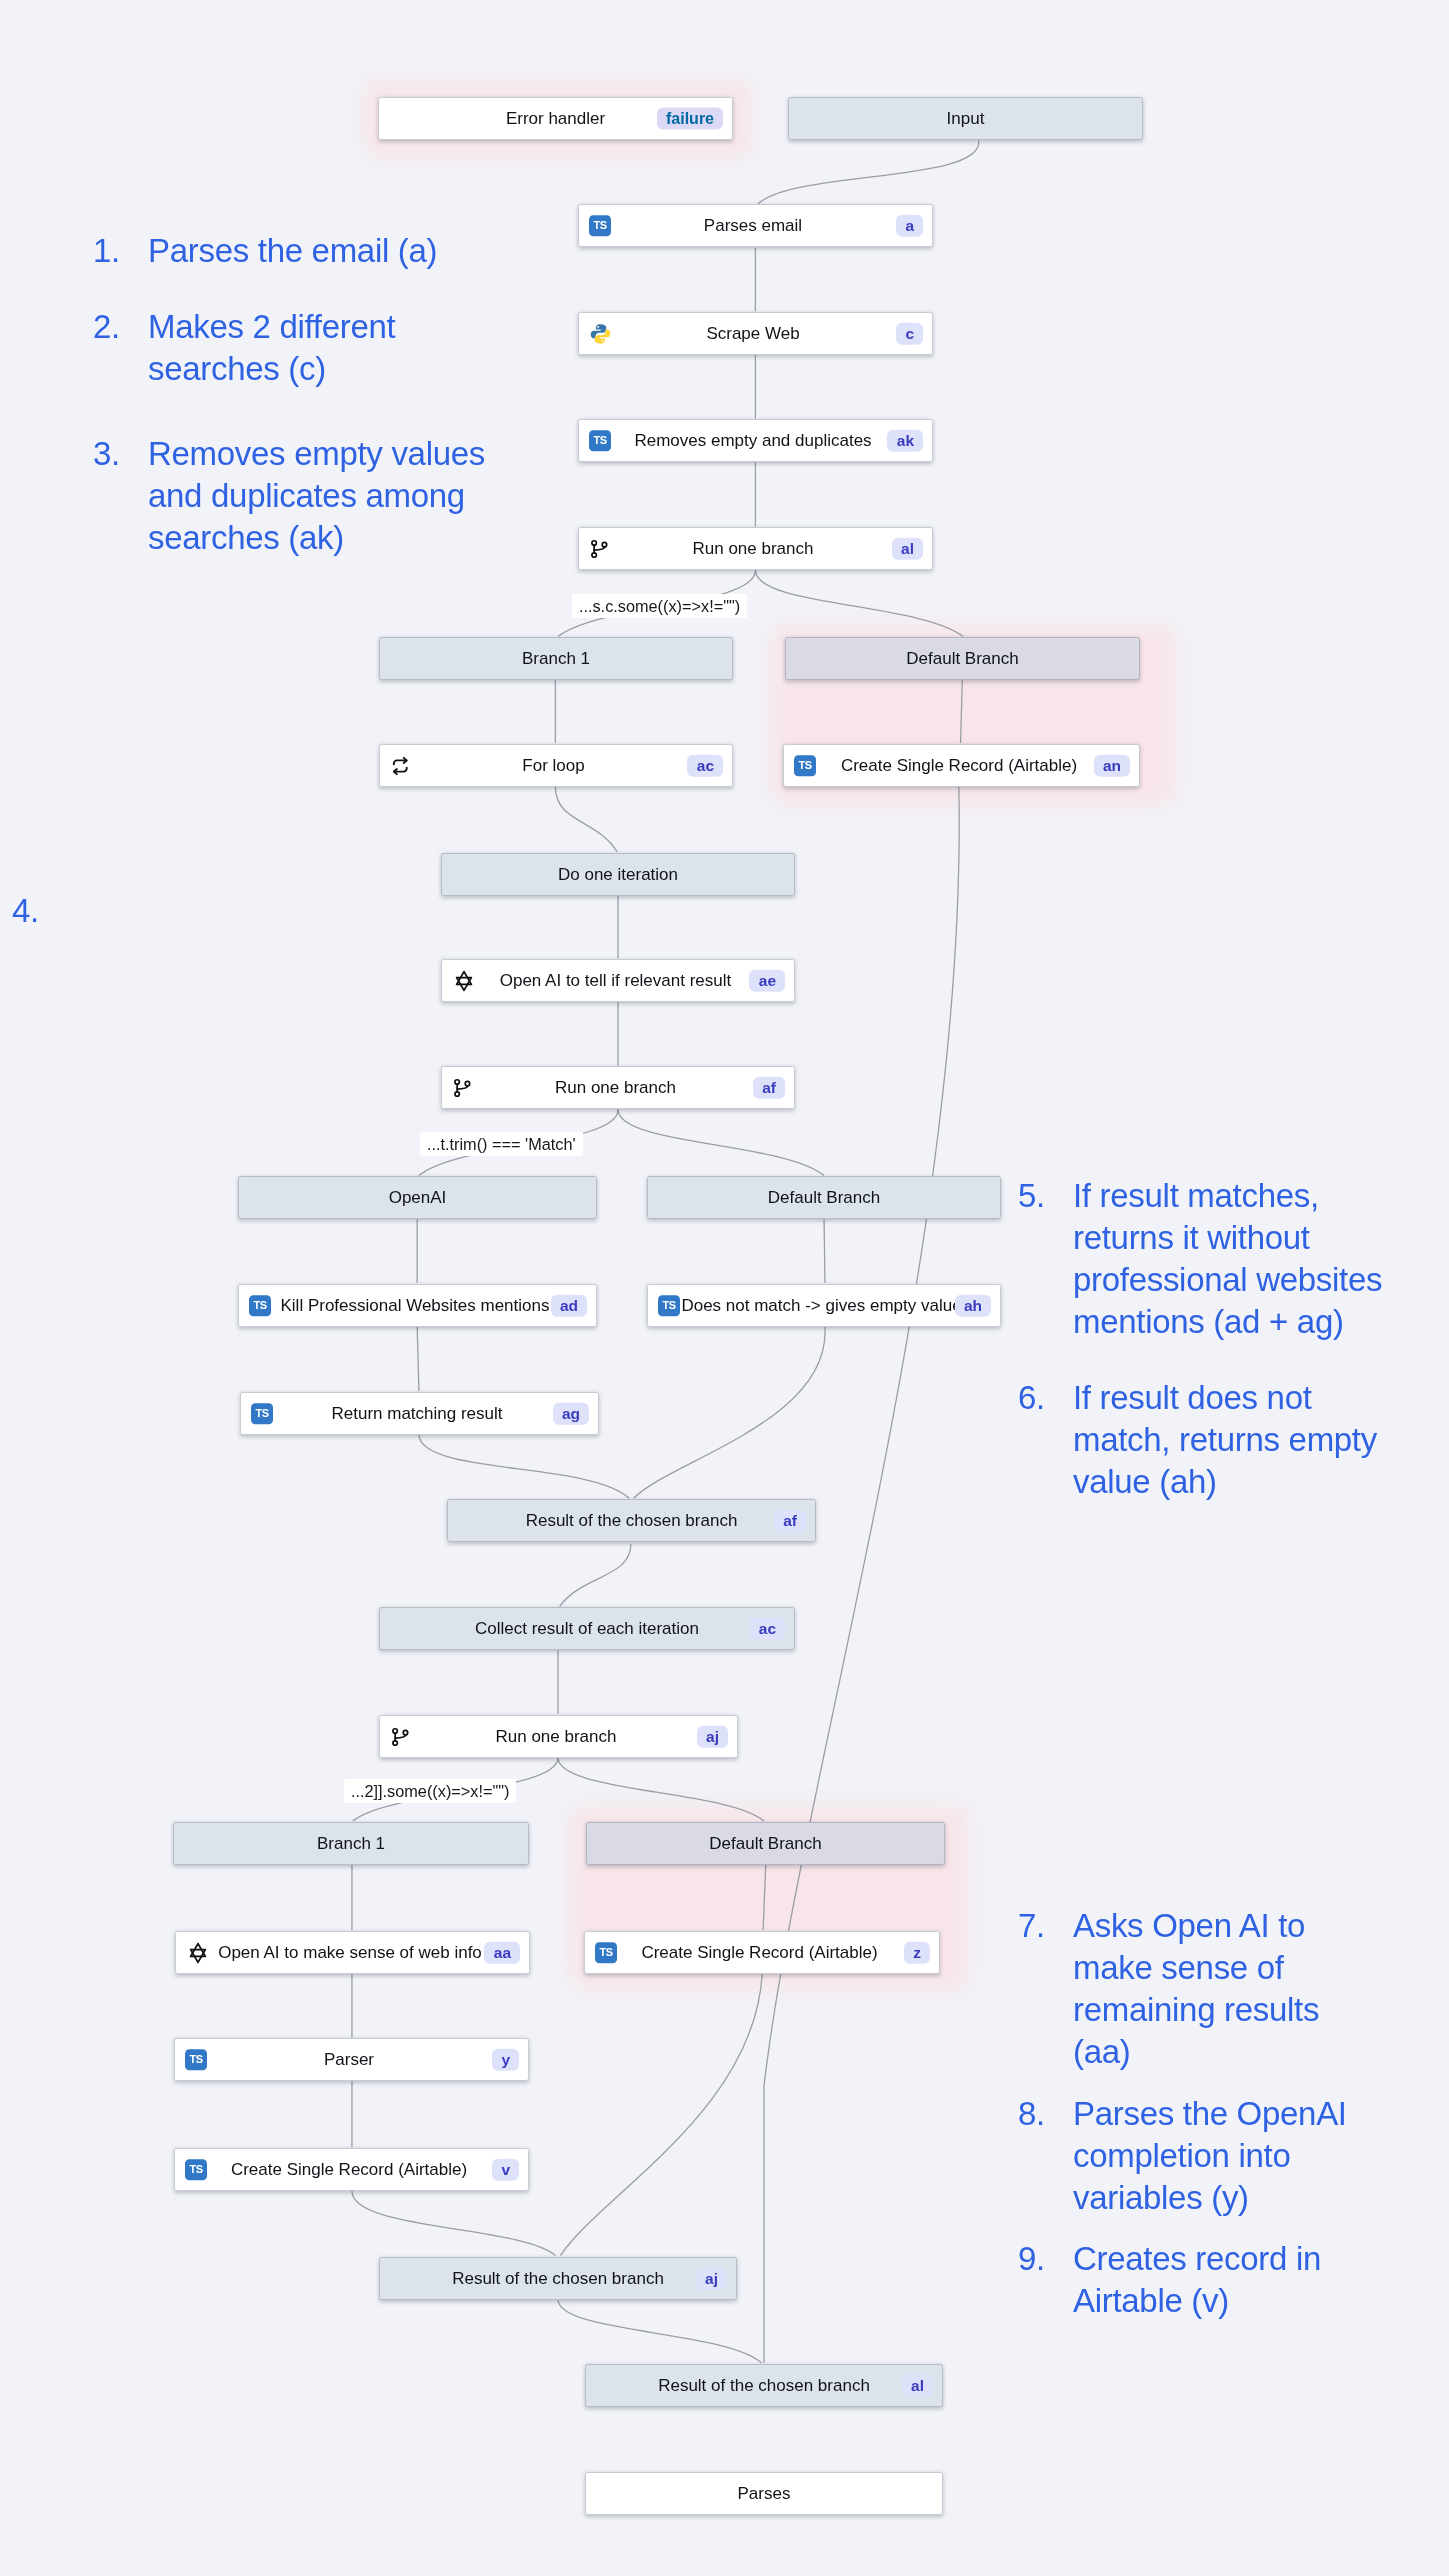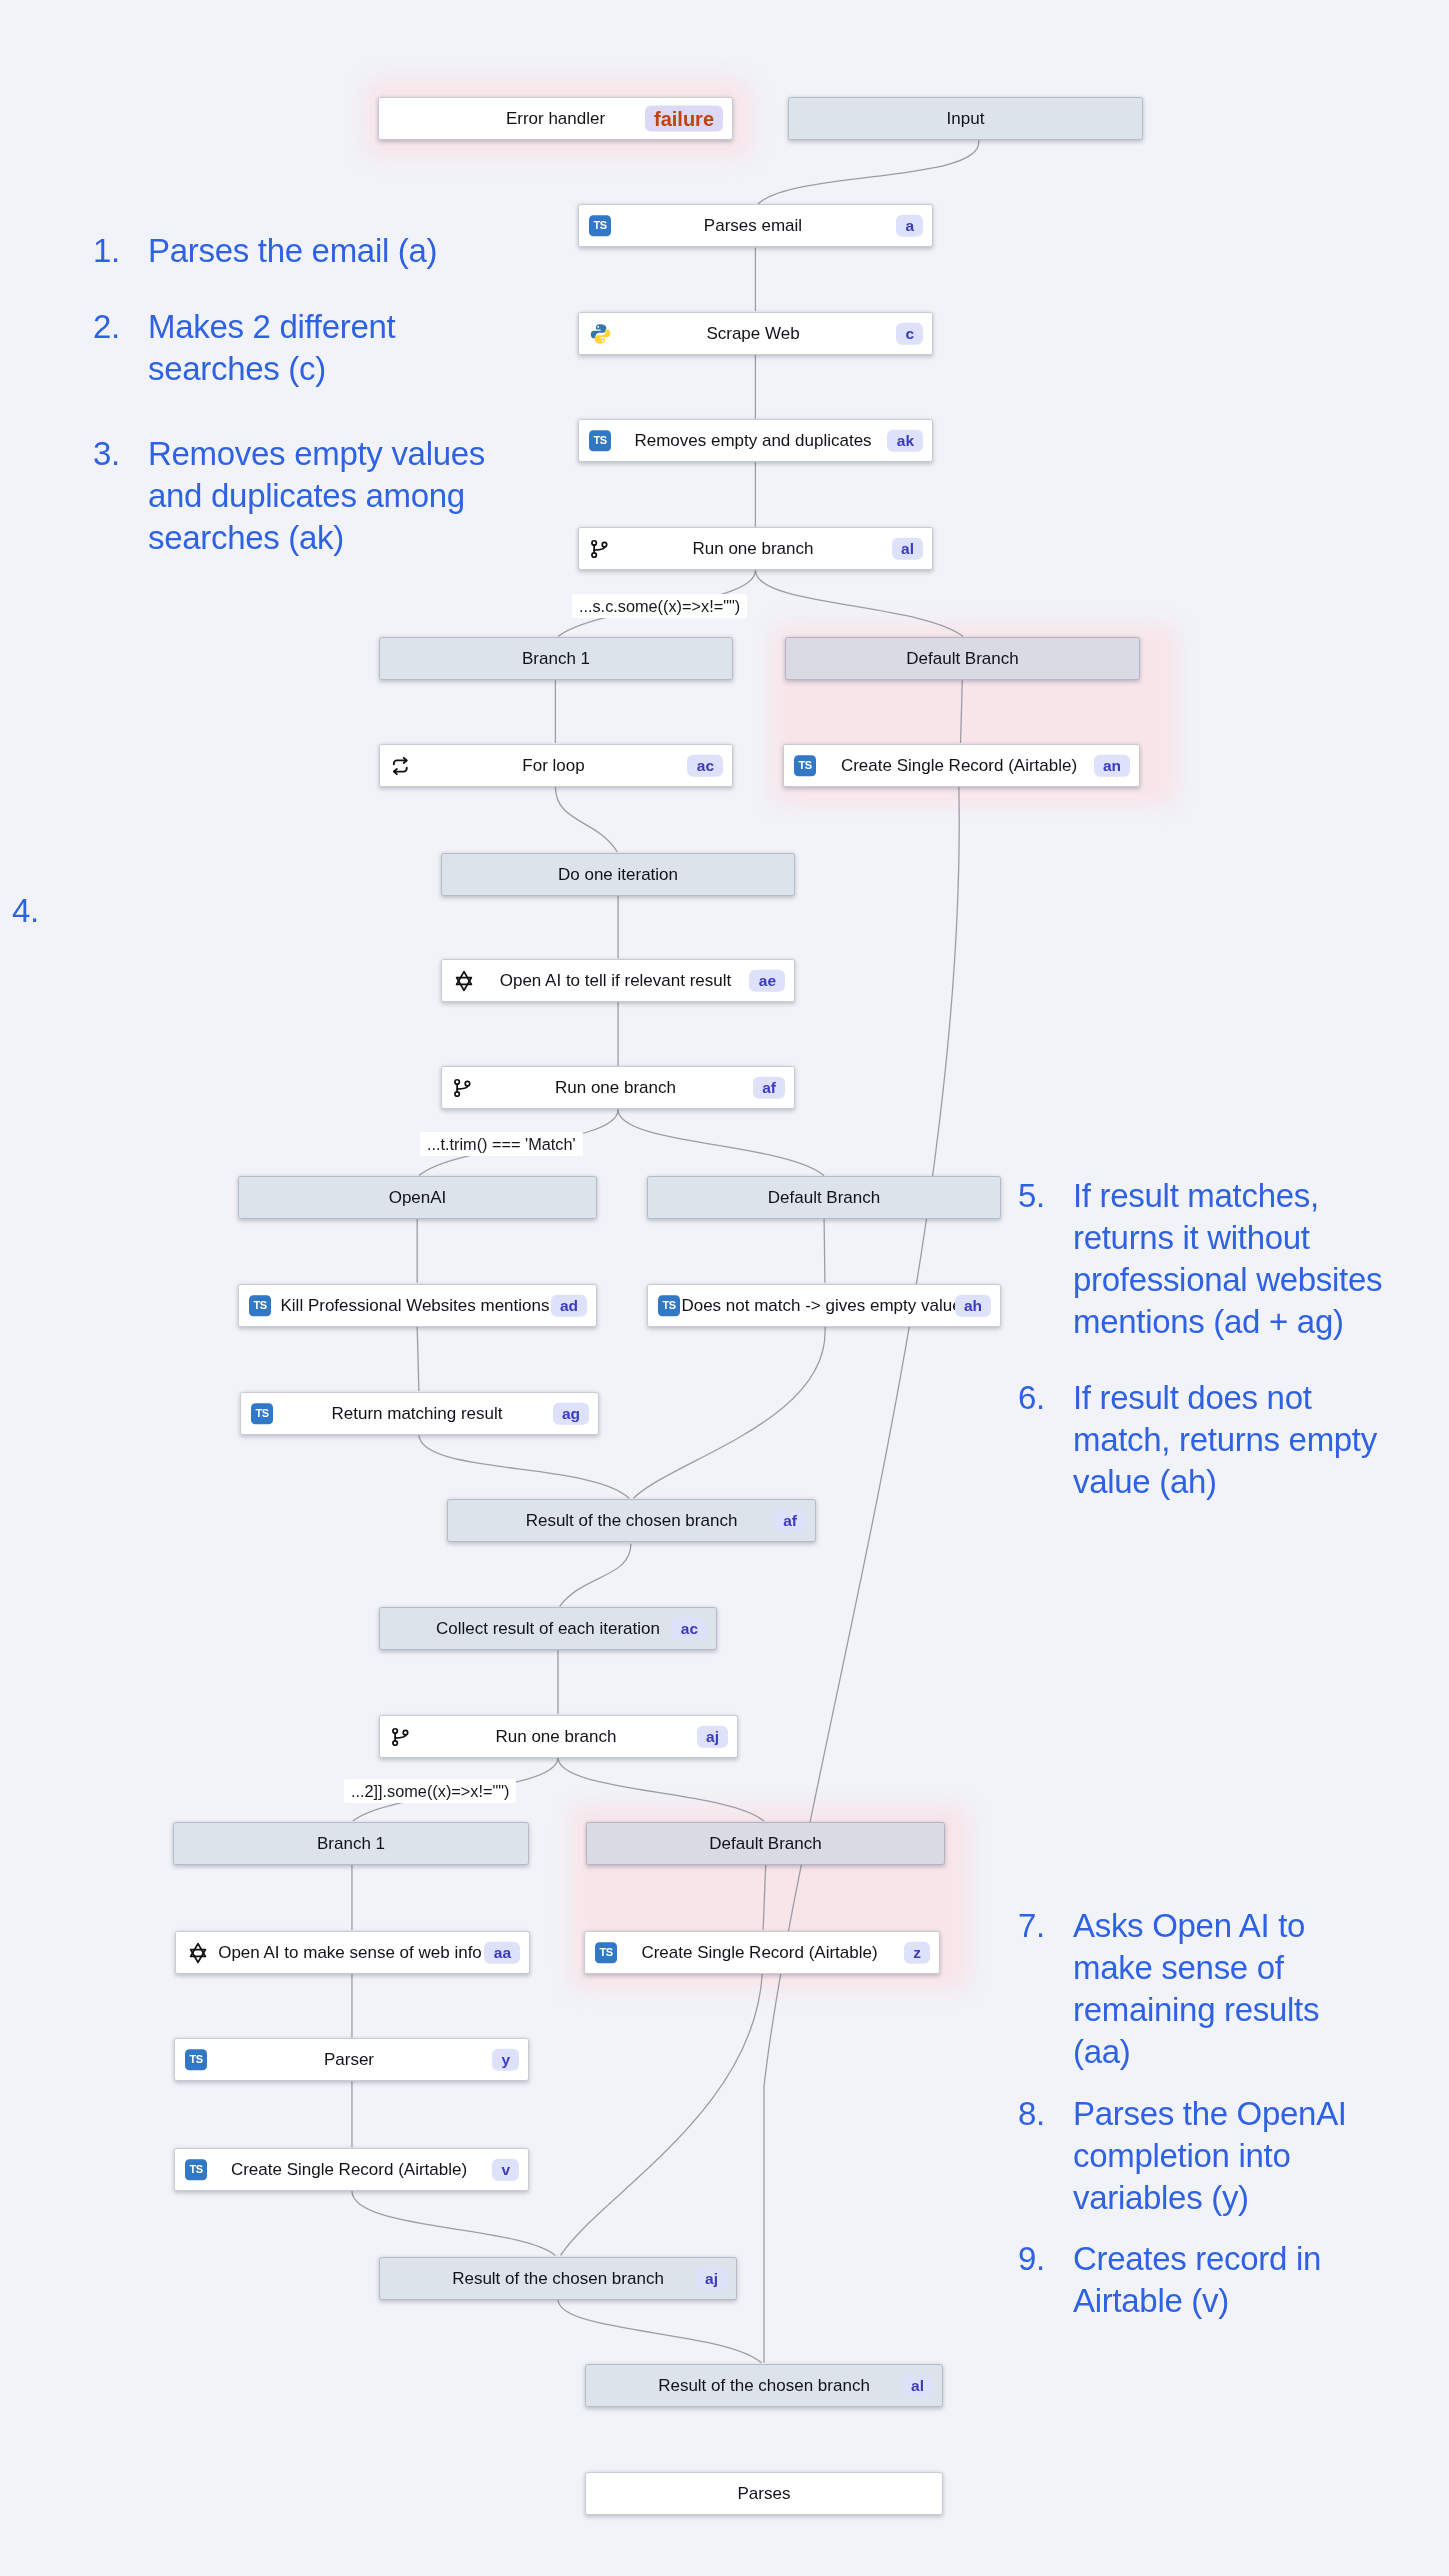--- a/index.html
+++ b/index.html
@@ -21,21 +21,21 @@
   }
   .n.plain{padding:0 10.3px}
   .hn{background:#dce3ea;border-color:#b5bcc8}
   .hn.lav{background:#d9dae4;border-color:#b4b5c1}
   .badge{
     position:absolute;right:8.6px;top:50%;transform:translateY(-50%);
     background:#dee1fa;color:#3a3cbe;font-weight:bold;font-size:15.5px;
     padding:3.4px 9.4px;border-radius:6px;line-height:1;
   }
   .badge:empty{display:none}
-  .badge.failure{background:#dcd9f7;color:#c2410c;font-size:20px}
+  .badge.failure{background:#dcd9f7;color:#0369a1;font-size:16px}
   .nicon{position:absolute;left:10.3px;top:50%;transform:translateY(-50%);display:flex;align-items:flex-start}
   .ts{
     width:21.5px;height:21.5px;background:#3178c6;border-radius:4.3px;color:#fff;
     font-size:11px;font-weight:bold;display:flex;align-items:center;justify-content:center;
     letter-spacing:-0.4px;
   }
   .cond{
     position:absolute;background:#ffffff;padding:2.6px 6.9px;border-radius:1.7px;
     font-size:16.3px;color:#15181d;z-index:3;white-space:nowrap;
   }
@@ -230,21 +230,21 @@
     </span>
   <span>Return matching result</span>
   <span class="badge">ag</span>
 </div>
 
 <div class="n hn plain" style="left:447px;top:1499px;width:369px">
   <span>Result of the chosen branch</span>
   <span class="badge">af</span>
 </div>
 
-<div class="n hn plain" style="left:379px;top:1607px;width:338px">
+<div class="n hn plain" style="left:379px;top:1607px;width:416px">
   <span>Collect result of each iteration</span>
   <span class="badge">ac</span>
 </div>
 
 <div class="n" style="left:379px;top:1715px;width:359px">
   <span class="nicon">
     <svg viewBox="0 0 24 24" width="20.6" height="20.6" fill="none" stroke="#101010" stroke-width="2" stroke-linecap="round">
       <circle cx="6" cy="5" r="2.6"></circle>
         <circle cx="6" cy="19" r="2.6"></circle>
         <circle cx="18" cy="7" r="2.6"></circle>

